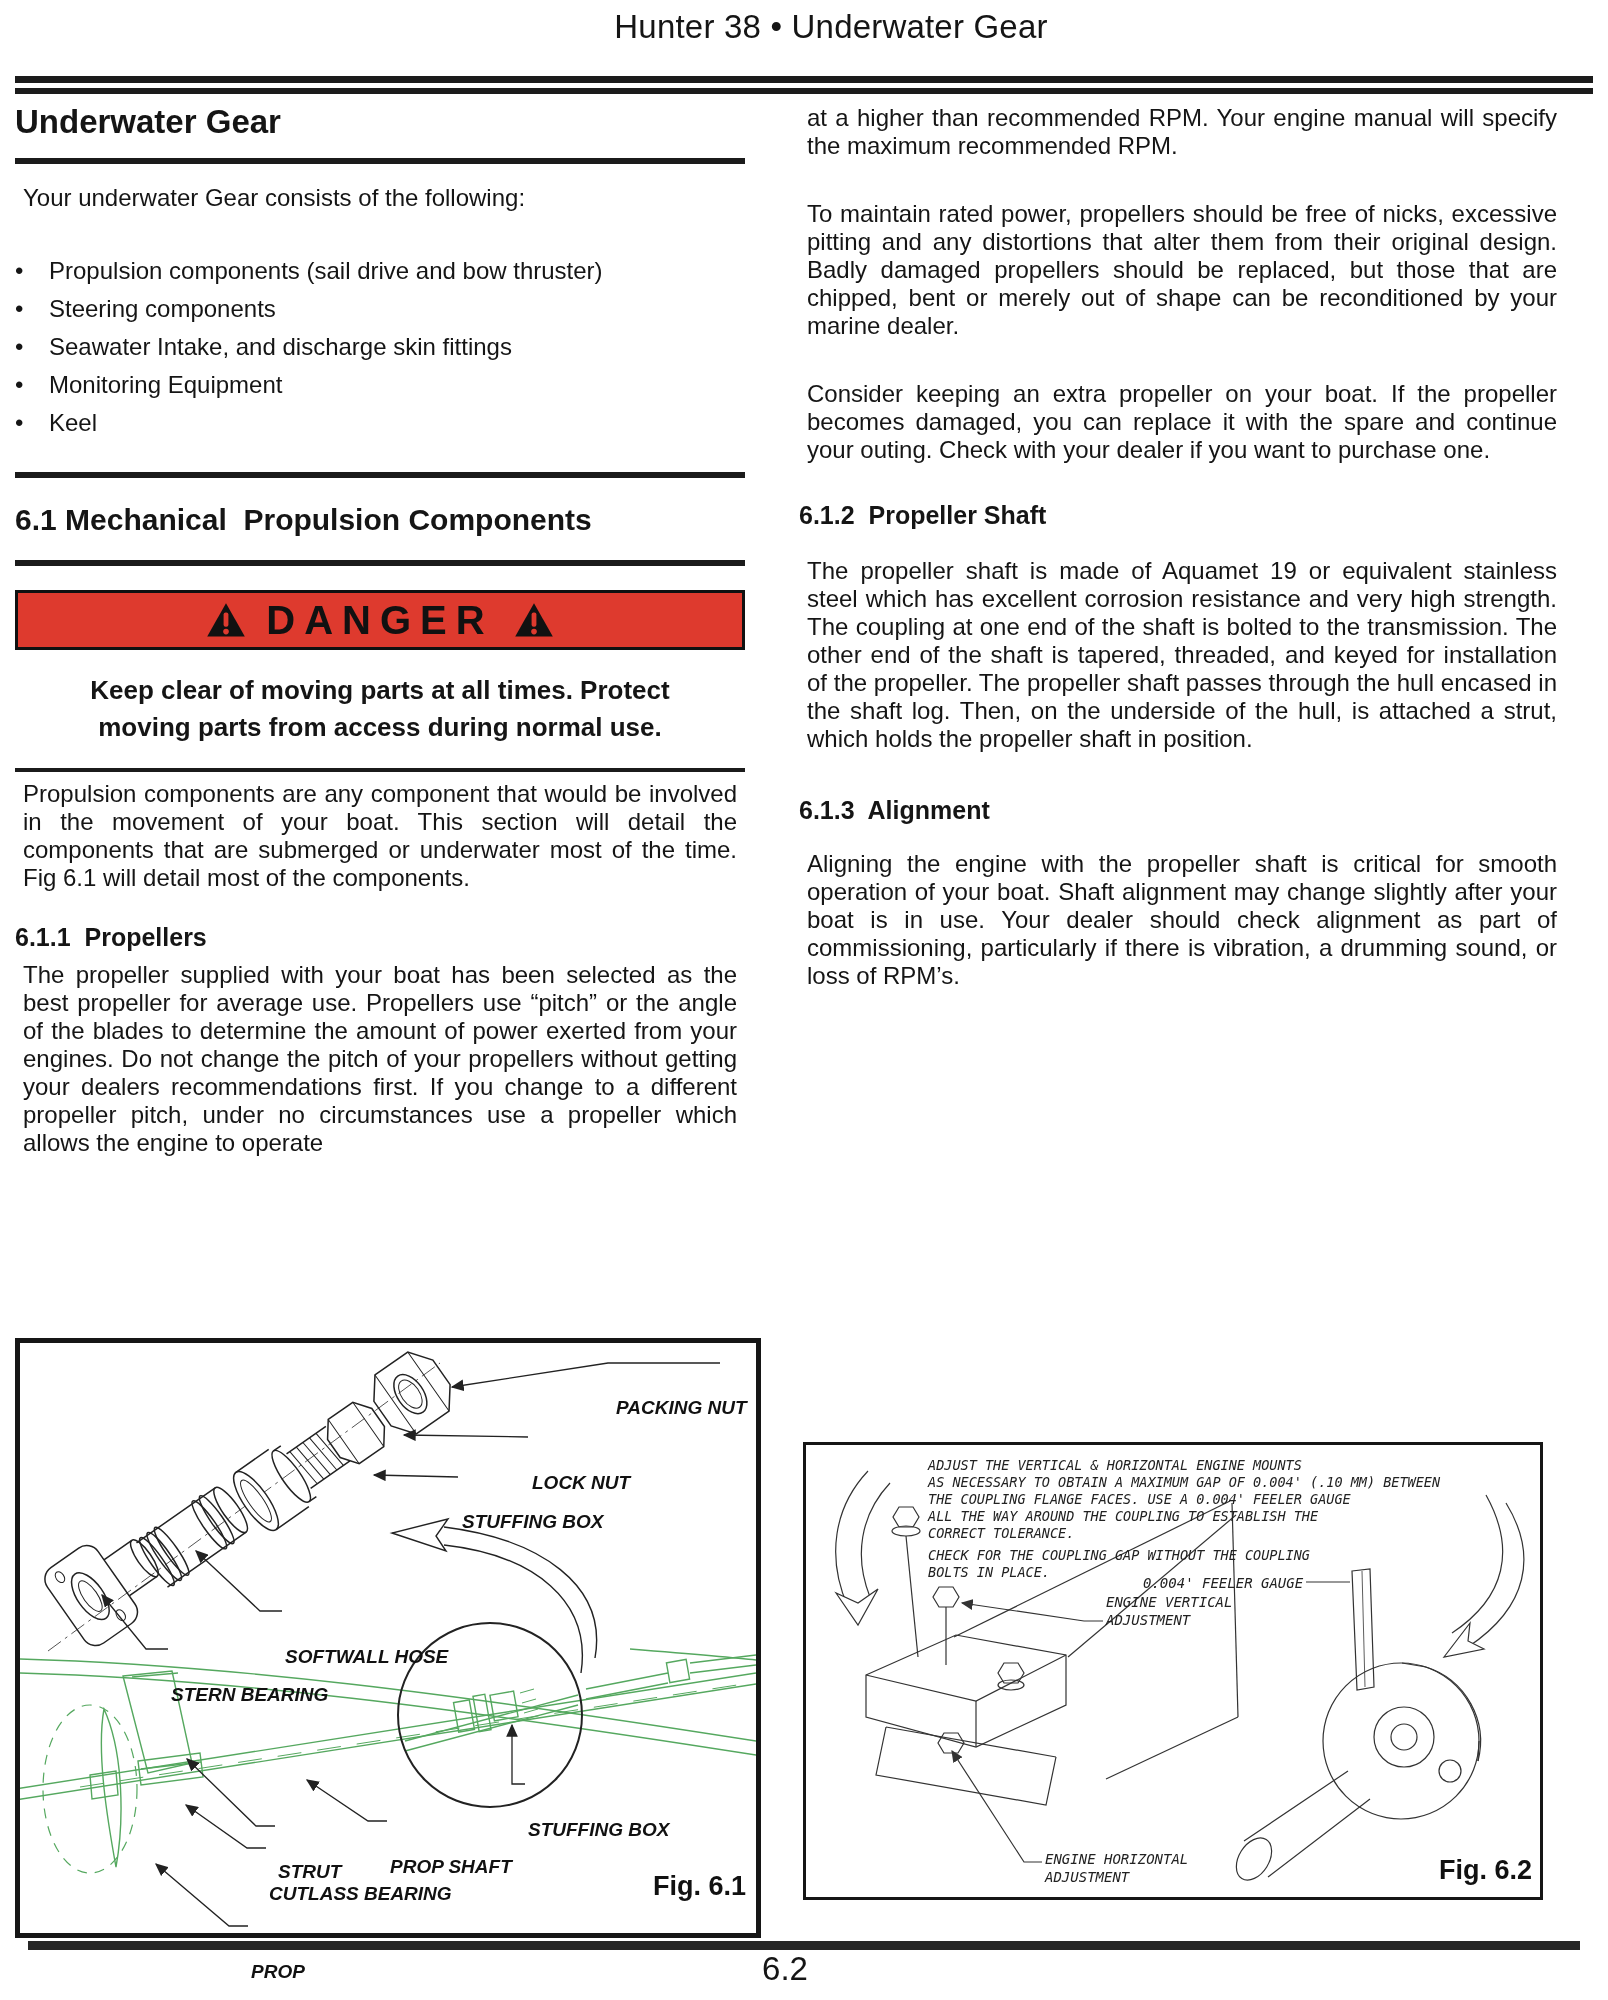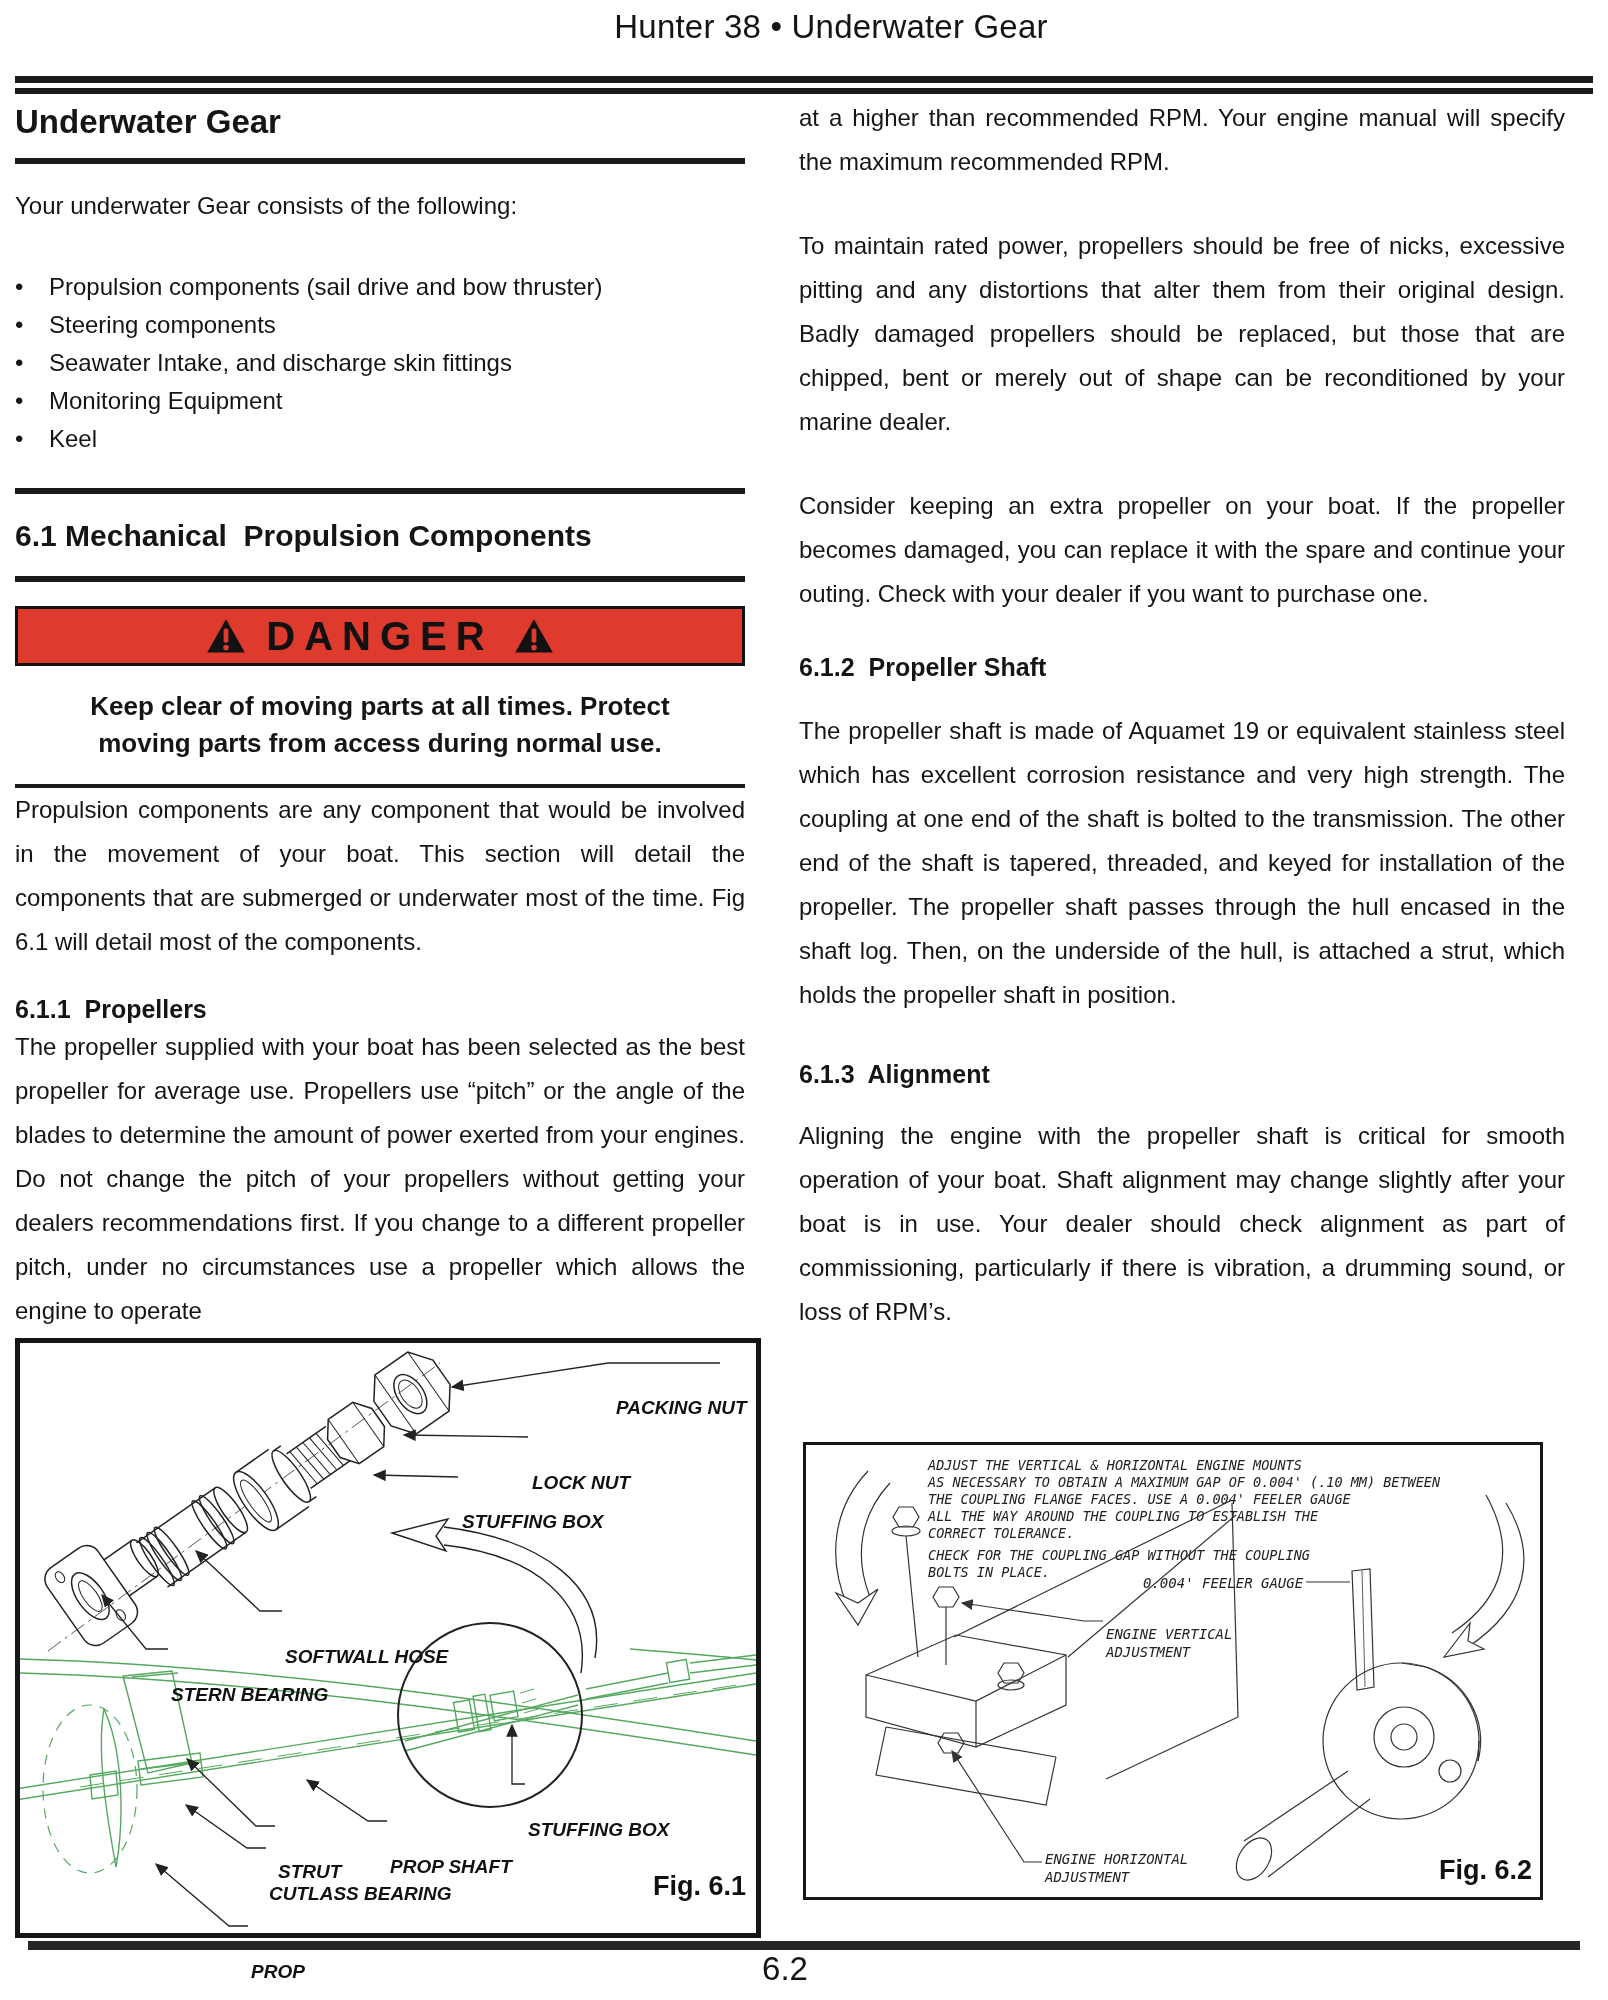--- a/index.html
+++ b/index.html
@@ -6,21 +6,21 @@
   .page{position:relative;width:1608px;height:2000px;background:#fff;overflow:hidden;
         font-family:"Liberation Sans",sans-serif;color:#151515;}
   
   .hdr-title{position:absolute;top:8px;left:0;width:100%;text-align:center;
              font-size:33px;letter-spacing:0.2px;padding-left:27px;}
   .hdr-rule1{position:absolute;top:76px;left:15px;right:15px;height:7px;background:#1b1b1b;}
   .hdr-rule2{position:absolute;top:88px;left:15px;right:15px;height:6px;background:#1b1b1b;}
   
   .col-left{position:absolute;left:15px;top:96px;width:730px;}
   .col-right{position:absolute;left:799px;top:96px;width:766px;}
-  p.body{font-size:24px;line-height:44px;text-align:justify;margin:0;hyphens:manual;}
+  p.body{font-size:24px;line-height:28px;text-align:justify;margin:8px;hyphens:manual;}
   .h1{font-size:33px;font-weight:bold;margin:6px 0 0 0;line-height:40px;}
   .h2{font-size:30px;font-weight:bold;margin:24px 0 0 0;line-height:36px;}
   .h3{font-size:25px;font-weight:bold;margin:0;line-height:31px;}
   .rule5{height:6px;background:#1b1b1b;margin-top:16px;}
   .rule4{height:4px;background:#1b1b1b;margin-top:22px;}
   .intro{margin-top:20px !important;}
   .bullets{margin-top:40px;}
   .bullet-row{display:flex;font-size:24px;line-height:38px;}
   .bullet-dot{width:34px;flex:0 0 34px;}
   
@@ -298,21 +298,21 @@
       </g>
     </svg>
     <div class="technote" style="left:122px;top:12px">ADJUST THE VERTICAL &amp; HORIZONTAL ENGINE MOUNTS
 AS NECESSARY TO OBTAIN A MAXIMUM GAP OF 0.004' (.10 MM) BETWEEN
 THE COUPLING FLANGE FACES.  USE A 0.004' FEELER GAUGE
 ALL THE WAY AROUND THE COUPLING TO ESTABLISH THE
 CORRECT TOLERANCE.</div>
     <div class="technote" style="left:122px;top:102px">CHECK FOR THE COUPLING GAP WITHOUT THE COUPLING
 BOLTS IN PLACE.</div>
     <div class="techlabel" style="left:337px;top:129px">0.004' FEELER GAUGE</div>
-    <div class="techlabel" style="left:300px;top:180px">ENGINE VERTICAL
+    <div class="techlabel" style="left:300px;top:148px">ENGINE VERTICAL
 ADJUSTMENT</div>
     <div class="techlabel" style="left:239px;top:405px">ENGINE HORIZONTAL
 ADJUSTMENT</div>
     <div class="fig-cap" style="left:600px;top:410px;width:126px;text-align:right">Fig. 6.2</div>
   </div>
 
   <div class="ftr-bar"></div>
   <div class="ftr-num">6.2</div>
 </div>
 

